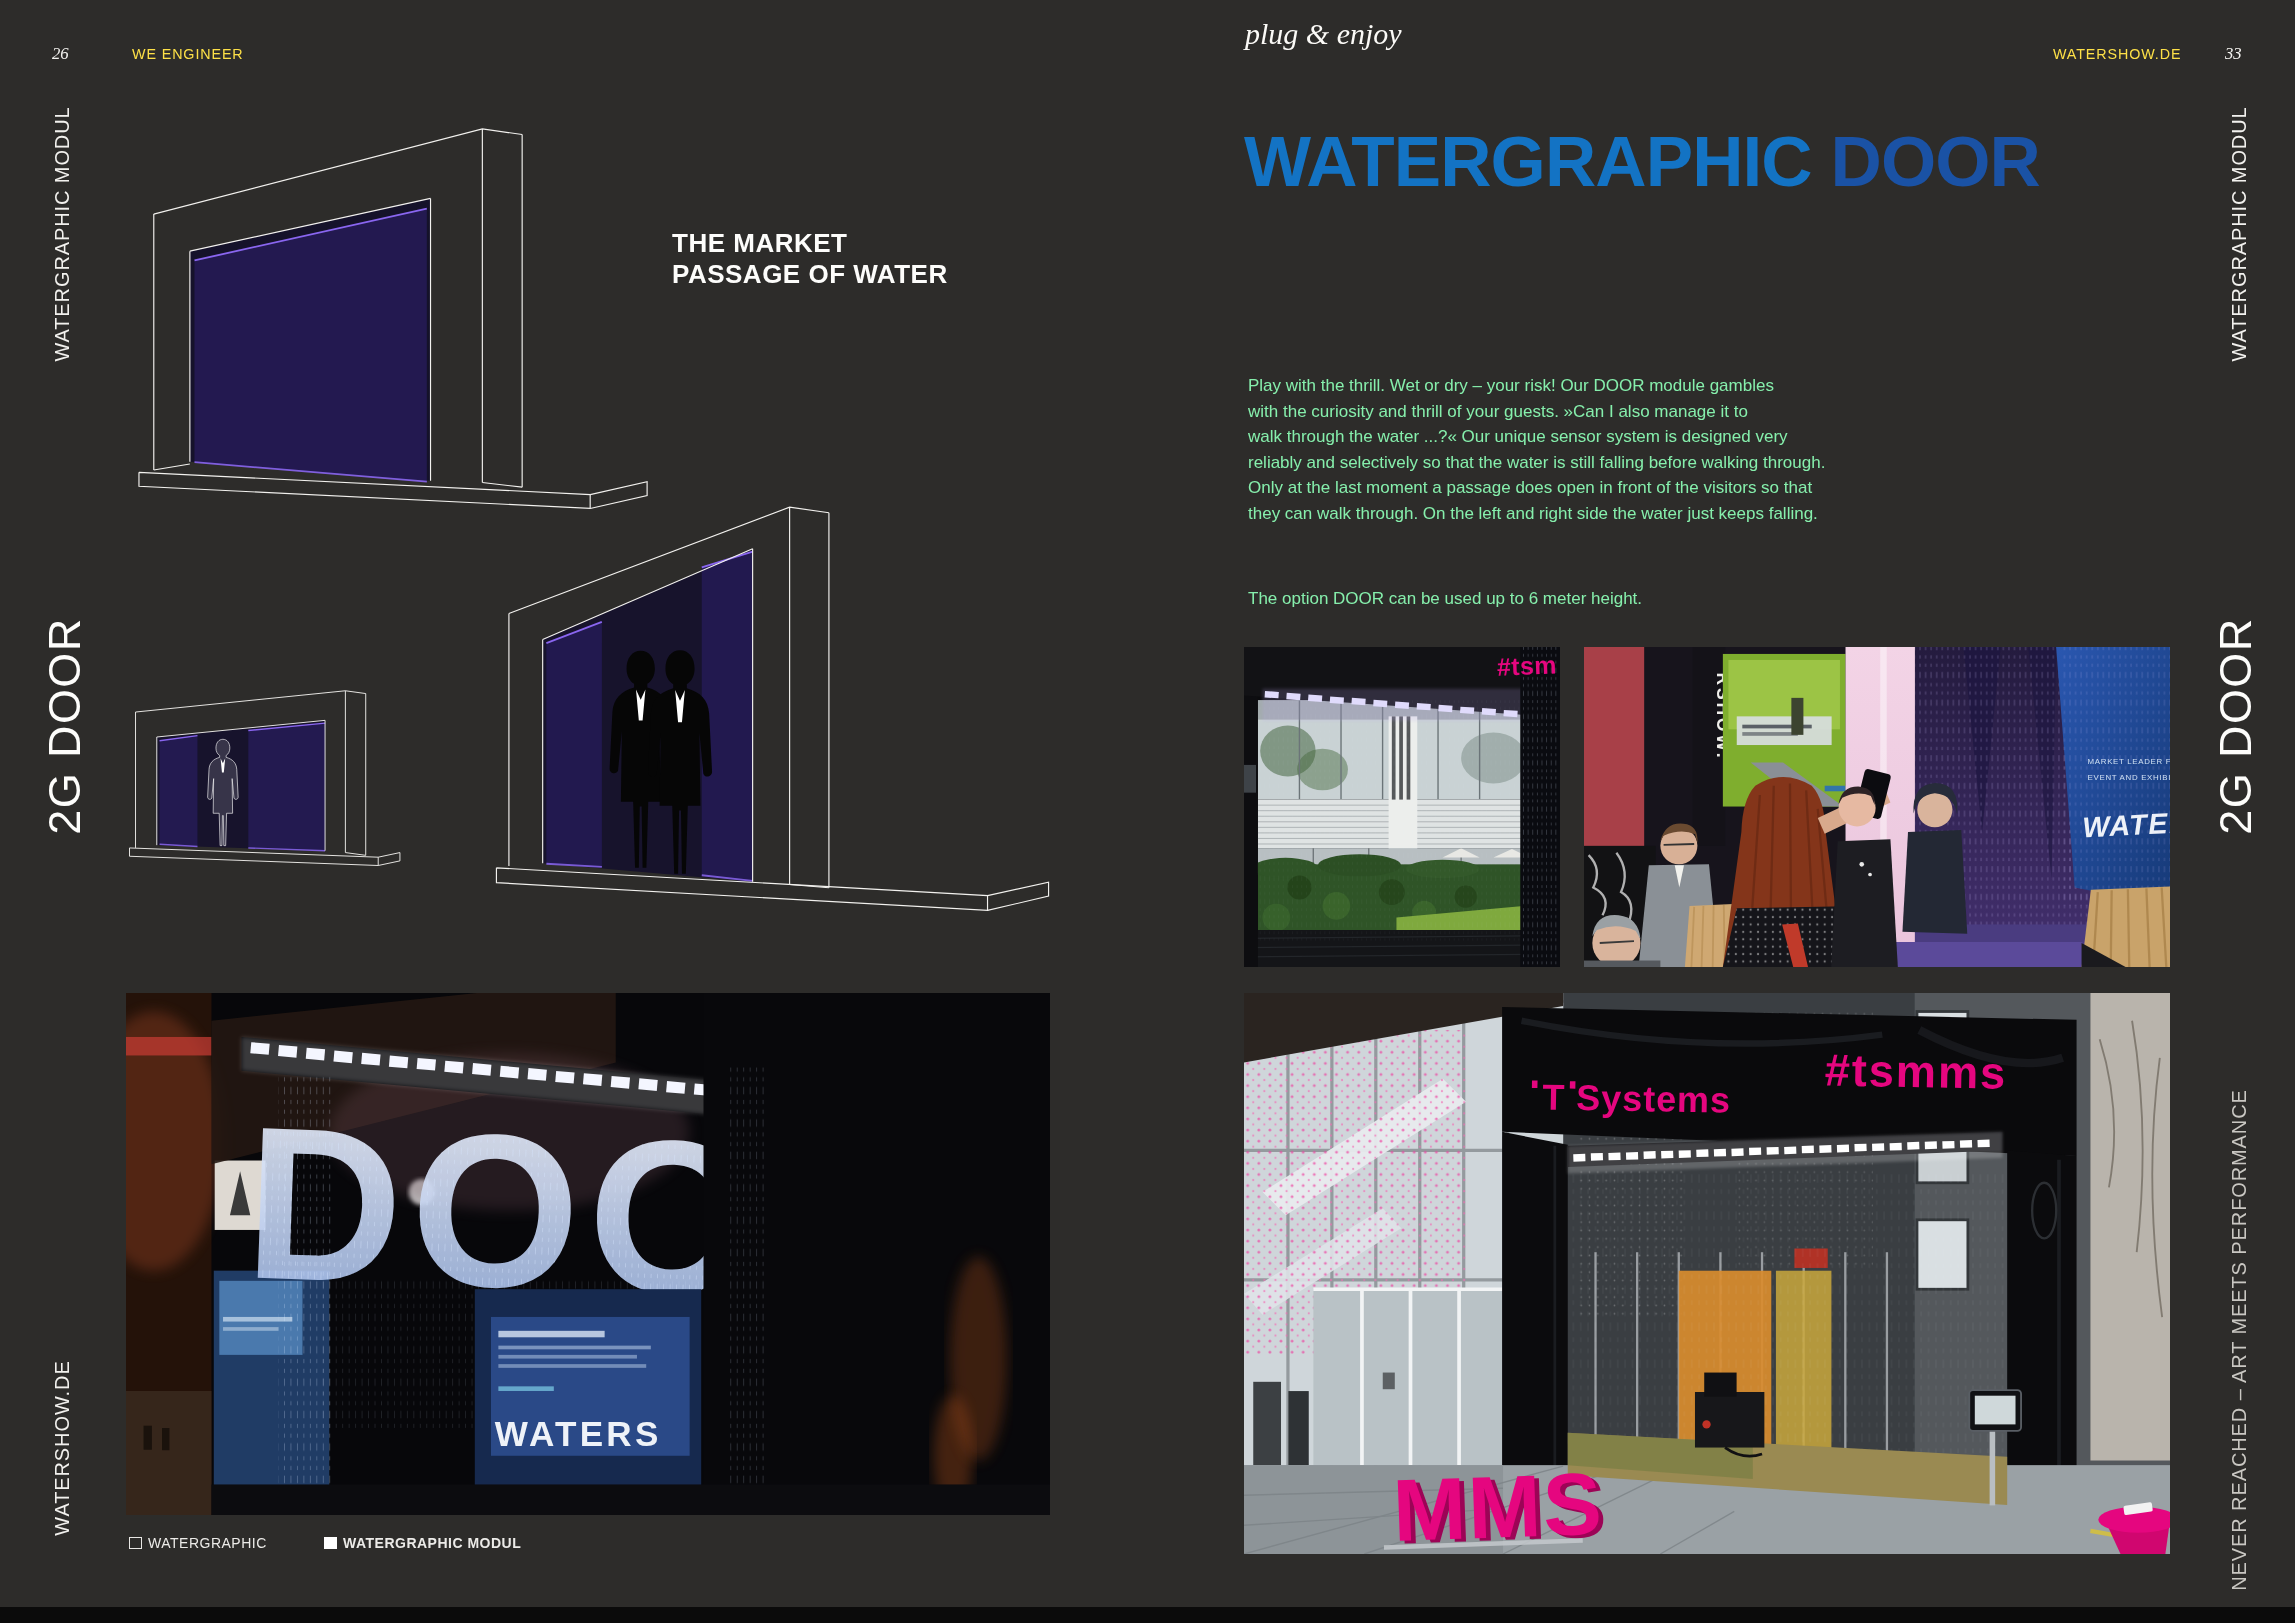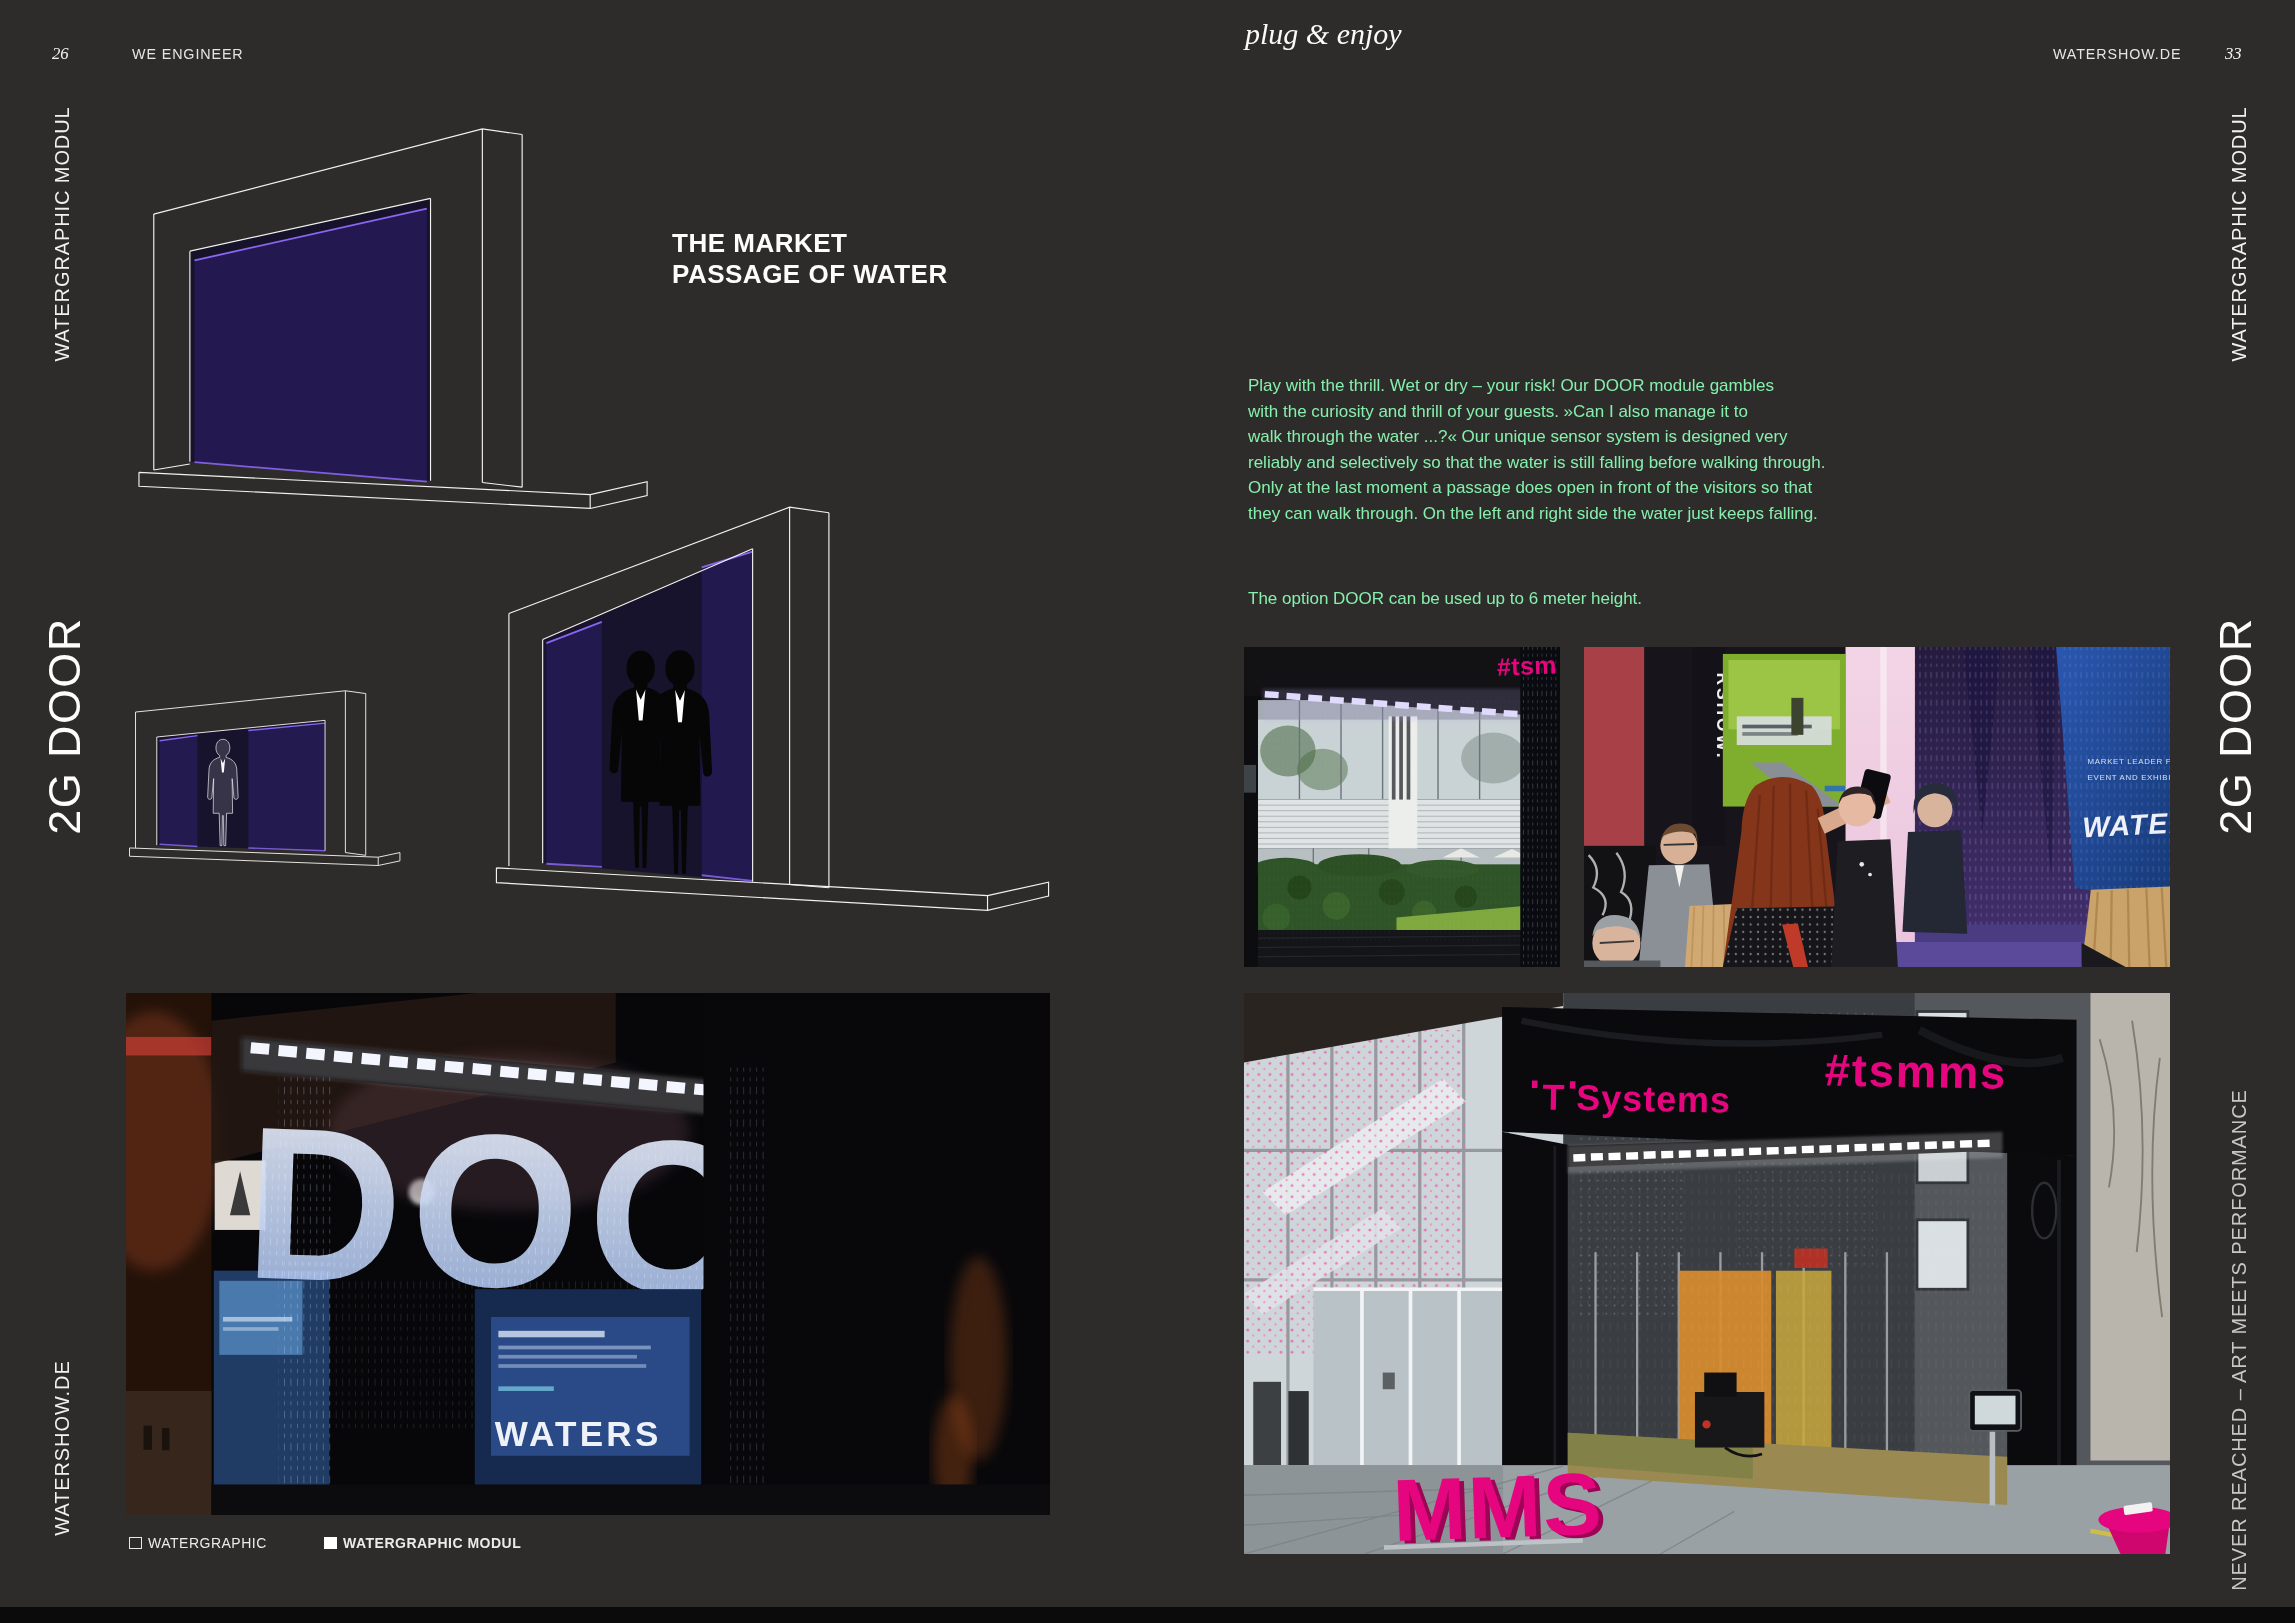--- a/index.html
+++ b/index.html
@@ -1,19 +1,19 @@
 <!DOCTYPE html>
 <html style="font-size:7.4px"><head>
 <meta charset="utf-8">
 <style>
   html,body{margin:0;padding:0;background:#111;}
   #page{position:relative;width:2295px;height:1623px;background:#2d2c2a;overflow:hidden;
         font-family:"Liberation Sans",sans-serif;color:#f2f1ee;}
   .abs{position:absolute;}
-  .hdr-small{font-size:14.3px;letter-spacing:0.9px;color:#e5e5e5;}
+  .hdr-small{font-size:14.3px;letter-spacing:0.9px;color:#fde047;}
   .pgnum{font-family:"Liberation Serif",serif;font-style:italic;font-size:16.7px;color:#f4f3f0;}
   .script{font-family:"Liberation Serif",serif;font-style:italic;font-size:30px;color:#fbfaf7;}
   .vrail{position:absolute;writing-mode:vertical-rl;transform:translate(-50%,-50%) rotate(180deg);
          white-space:nowrap;}
   .rail-sm{font-size:20px;letter-spacing:0.9px;color:#f2f1ee;}
   .rail-lg{font-size:45px;letter-spacing:1.4px;color:#fdfdfb;}
   .rail-dim{color:#c9c7c2;}
   .title{font-size:71px;font-weight:700;letter-spacing:-0.9px;white-space:nowrap;}
   .title .p1{color:#1373c4;}
   .title .p2{color:#1a52a5;}
@@ -226,20 +226,21 @@
   </div>
   <div class="abs legend" style="left:324px;top:1535px;">
     <span class="sq filled"></span>
     <span class="b">WATERGRAPHIC MODUL</span>
   </div>
 
   <div class="abs script" style="left:1245px;top:17px;">plug &amp; enjoy</div>
   <div class="abs hdr-small" style="left:2053px;top:46px;">WATERSHOW.DE</div>
   <div class="abs pgnum" style="left:2225px;top:44px;">33</div>
 
+  <div class="abs title" style="left:1244px;top:121px;"><span class="p1">WATERGRAPHIC </span><span class="p2">DOOR</span></div>
 
   <div class="abs body-text" style="left:1248px;top:373px;">Play with the thrill. Wet or dry – your risk! Our DOOR module gambles
 with the curiosity and thrill of your guests. »Can I also manage it to
 walk through the water ...?« Our unique sensor system is designed very
 reliably and selectively so that the water is still falling before walking through.
 Only at the last moment a passage does open in front of the visitors so that
 they can walk through. On the left and right side the water just keeps falling.</div>
   <div class="abs body-text" style="left:1248px;top:586px;">The option DOOR can be used up to 6 meter height.</div>
 
   <div class="vrail rail-sm" style="left:2239px;top:234px;">WATERGRAPHIC MODUL</div>

